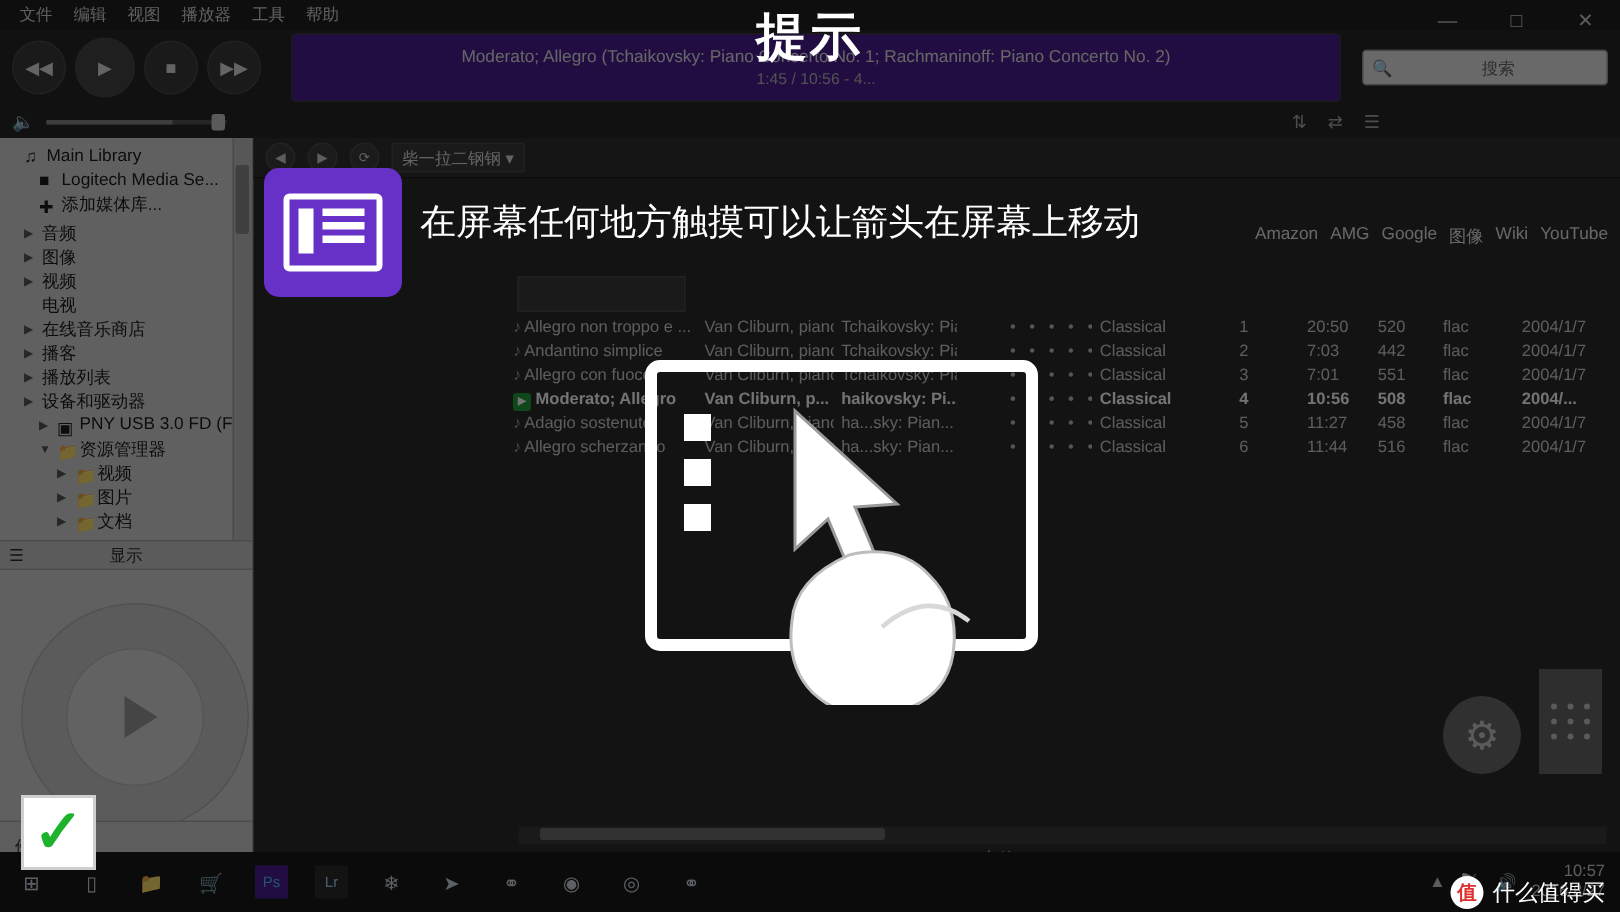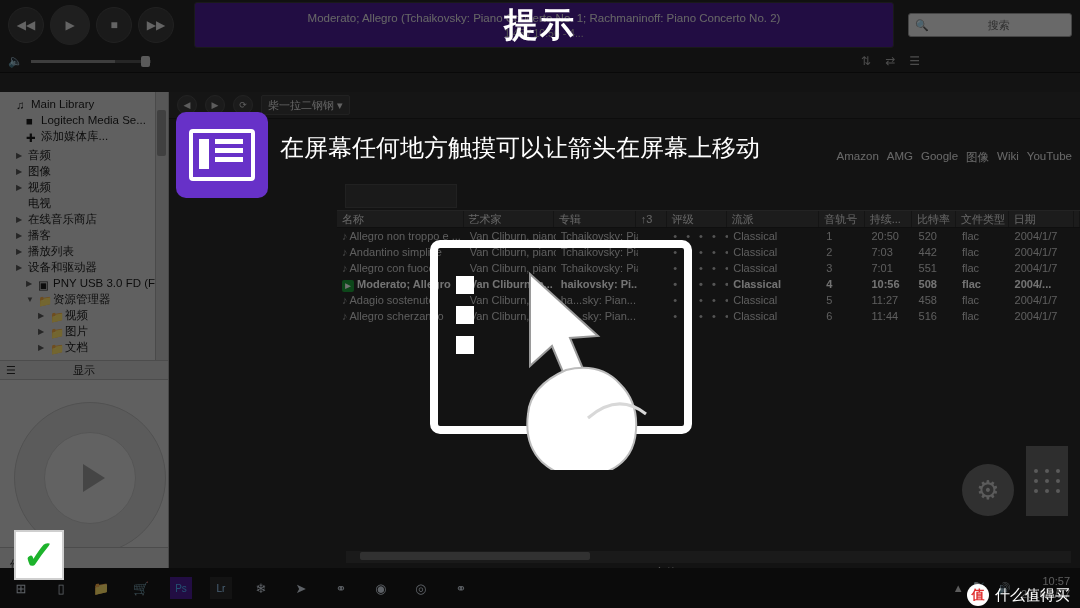--- a/index.html
+++ b/index.html
@@ -126,20 +126,28 @@
   .ov-check span{color:#1db32c;font-size:40px;line-height:40px;font-weight:bold;}
   .ov-checklabel{position:absolute;left:70px;bottom:38px;color:#fff;font-size:20px;}
   .ov-watermark{position:absolute;right:10px;bottom:2px;display:flex;align-items:center;gap:6px;color:#fff;font-size:15px;}
   .ov-wm-circle{width:22px;height:22px;border-radius:50%;background:#fff;color:#e03131;display:flex;align-items:center;justify-content:center;font-size:13px;font-weight:bold;}
 </style>
 </head>
 <body>
 
 <div class="app">
 
+  <div class="menubar">
+    <div class="mi">文件</div>
+    <div class="mi">编辑</div>
+    <div class="mi">视图</div>
+    <div class="mi">播放器</div>
+    <div class="mi">工具</div>
+    <div class="mi">帮助</div>
+  </div>
   <div class="wincontrols">
     <div>—</div>
     <div>□</div>
     <div>✕</div>
   </div>
 
   <div class="transport">
     <div class="tbtn">◀◀</div>
     <div class="tbtn play">▶</div>
     <div class="tbtn">■</div>
@@ -279,34 +287,20 @@
         <span>Amazon</span>
         <span>AMG</span>
         <span>Google</span>
         <span>图像</span>
         <span>Wiki</span>
         <span>YouTube</span>
       </div>
 
 
       <div class="tablewrap">
-        <div class="thead">
-          <div style="width:134px">名称</div>
-          <div style="width:94px">艺术家</div>
-          <div style="width:84px">专辑</div>
-          <div style="width:28px">↑3</div>
-          <div style="width:60px">评级</div>
-          <div style="width:96px">流派</div>
-          <div style="width:44px">音轨号</div>
-          <div style="width:46px">持续...</div>
-          <div style="width:42px">比特率</div>
-          <div style="width:52px">文件类型</div>
-          <div style="width:66px">日期</div>
-          <div style="flex:1">文件名</div>
-        </div>
 
         <div class="trow">
           <div style="width:134px"><span class="note">♪</span><span>Allegro non troppo e ...</span></div>
           <div style="width:94px">Van Cliburn, piano</div>
           <div style="width:84px">Tchaikovsky: Pian...</div>
           <div style="width:28px"></div>
           <div style="width:60px" class="dots">• • • • •</div>
           <div style="width:96px">Classical</div>
           <div style="width:44px">1</div>
           <div style="width:46px">20:50</div>

